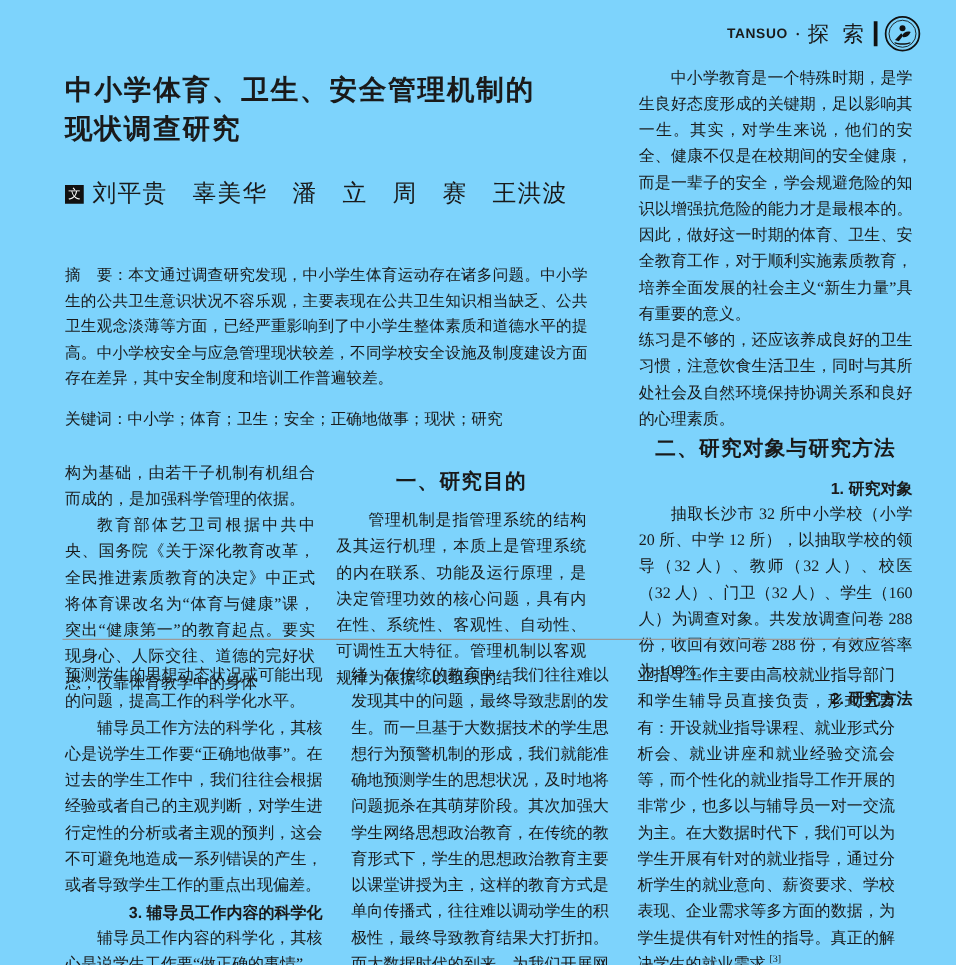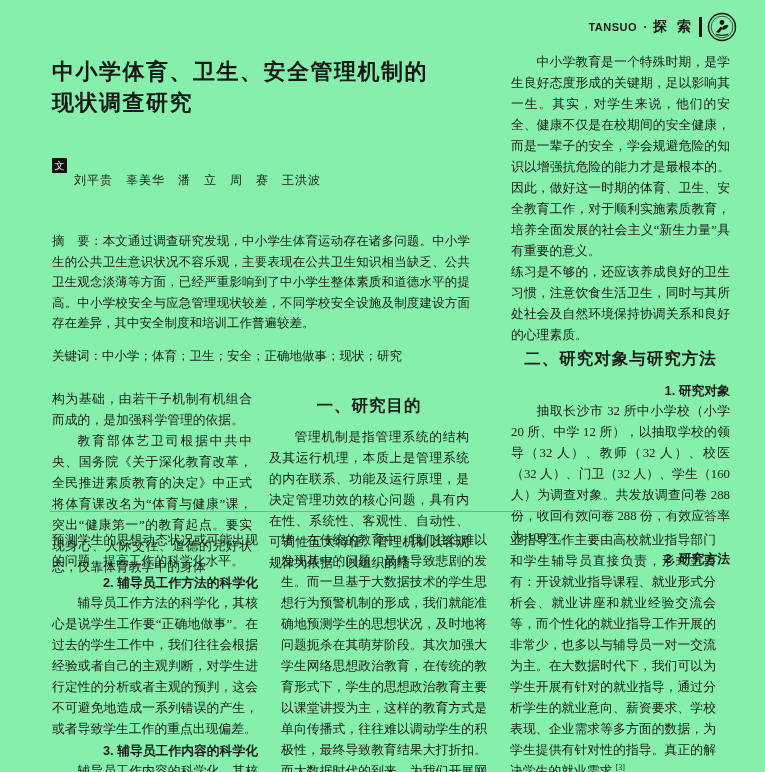--- a/index.html
+++ b/index.html
@@ -1,32 +1,32 @@
 <!DOCTYPE html>
 <html lang="zh"><head>
 <meta charset="utf-8">
 <style>
   html,body{margin:0;padding:0;background:#e8e8e8;}
   .page{
     position:relative;
     width:765px;height:772px;
-    background:#86efac;
+    background:#7dd3fc;
     overflow:hidden;
     font-family:"Liberation Serif","DejaVu Serif",serif;
     color:#1a1a1a;
     box-sizing:border-box;
   }
   
   .journal-header{
     position:absolute;top:12px;right:28px;
     display:flex;align-items:center;gap:5px;
   }
   .j-en{font-family:"Liberation Sans","DejaVu Sans",sans-serif;font-weight:bold;font-size:11px;letter-spacing:.5px;}
   .j-dot{font-weight:bold;font-size:12px;margin:0 1px;}
-  .j-cn{font-family:"Liberation Sans","DejaVu Sans",sans-serif;font-weight:bold;font-size:14px;letter-spacing:3px;}
+  .j-cn{font-family:"Liberation Sans","DejaVu Sans",sans-serif;font-weight:normal;font-size:17px;letter-spacing:3px;}
   .j-bar{width:3px;height:20px;background:#111;}
   .j-logo{width:30px;height:30px;}
   
   .content{
     position:absolute;top:52px;left:52px;right:50px;
     display:flex;gap:41px;
   }
   .col-left-block{width:418px;flex:0 0 418px;}
   .col-right{width:219px;flex:0 0 219px;}
   
@@ -34,21 +34,21 @@
     font-family:"Liberation Sans","DejaVu Sans",sans-serif;
     font-weight:bold;font-size:22px;line-height:31px;
     letter-spacing:1.5px;width:396px;margin:4px 0 0 0;
   }
   .authors-row{margin-top:24px;display:flex;align-items:center;gap:7px;}
   .author-marker{
     width:15px;height:15px;background:#111;color:#fff;
     font-size:10px;line-height:15px;text-align:center;
     font-family:"Liberation Sans","DejaVu Sans",sans-serif;flex:0 0 15px;
   }
-  .authors{font-size:12px;letter-spacing:1px;margin-top:30px;}
+  .authors{font-size:19px;letter-spacing:1px;}
   
   .abstract{margin-top:42px;font-size:12.5px;line-height:20.5px;text-align:justify;}
   .abstract .lbl,.keywords .lbl{font-weight:normal;font-family:"Liberation Sans","DejaVu Sans",sans-serif;}
   .keywords{font-size:12.5px;line-height:20.5px;margin-top:1px;text-align:justify;}
   
   .two-cols{display:flex;gap:17px;margin-top:22px;}
   .tcol{width:200px;flex:0 0 200px;}
   .sec-h1{
     font-family:"Liberation Sans","DejaVu Sans",sans-serif;
     font-weight:bold;font-size:16.5px;text-align:center;
@@ -128,21 +128,20 @@
       <p class="para indent">抽取长沙市 32 所中小学校（小学 20 所、中学 12 所），以抽取学校的领导（32 人）、教师（32 人）、校医（32 人）、门卫（32 人）、学生（160 人）为调查对象。共发放调查问卷 288 份，收回有效问卷 288 份，有效应答率为 100%。</p>
       <p class="sub-h">2. 研究方法</p>
     </div>
   </div>
 
   <div class="divider"></div>
 
   <div class="bottom">
     <div class="bcol">
       <p class="para">预测学生的思想动态状况或可能出现的问题，提高工作的科学化水平。</p>
-      <p class="sub-h">2. 辅导员工作方法的科学化</p>
       <p class="para indent">辅导员工作方法的科学化，其核心是说学生工作要“正确地做事”。在过去的学生工作中，我们往往会根据经验或者自己的主观判断，对学生进行定性的分析或者主观的预判，这会不可避免地造成一系列错误的产生，或者导致学生工作的重点出现偏差。</p>
       <p class="sub-h">3. 辅导员工作内容的科学化</p>
       <p class="para indent">辅导员工作内容的科学化，其核心是说学生工作要“做正确的事情”。</p>
     </div>
     <div class="bcol">
       <p class="para">绪，在传统的教育中，我们往往难以发现其中的问题，最终导致悲剧的发生。而一旦基于大数据技术的学生思想行为预警机制的形成，我们就能准确地预测学生的思想状况，及时地将问题扼杀在其萌芽阶段。其次加强大学生网络思想政治教育，在传统的教育形式下，学生的思想政治教育主要以课堂讲授为主，这样的教育方式是单向传播式，往往难以调动学生的积极性，最终导致教育结果大打折扣。而大数据时代的到来，为我们开展网络思想政治教育工作提供了可能性。在特定的教育平台创立</p>
     </div>
     <div class="bcol">
       <p class="para"><span>业指导工作主要由高校就业指导部门和学生辅导员直接负责，形式主要有：开设就业指导课程、就业形式分析会、就业讲座和就业经验交流会等，而个性化的就业指导工作开展的非常少，也多以与辅导员一对一交流为主。在大数据时代下，我们可以为学生开展有针对的就业指导，通过分析学生的就业意向、薪资要求、学校表现、企业需求等多方面的数据，为学生提供有针对性的指导。真正的解决学生的就业需求</span> <sup class="refmark">[3]</sup><span>。</span></p>
 

